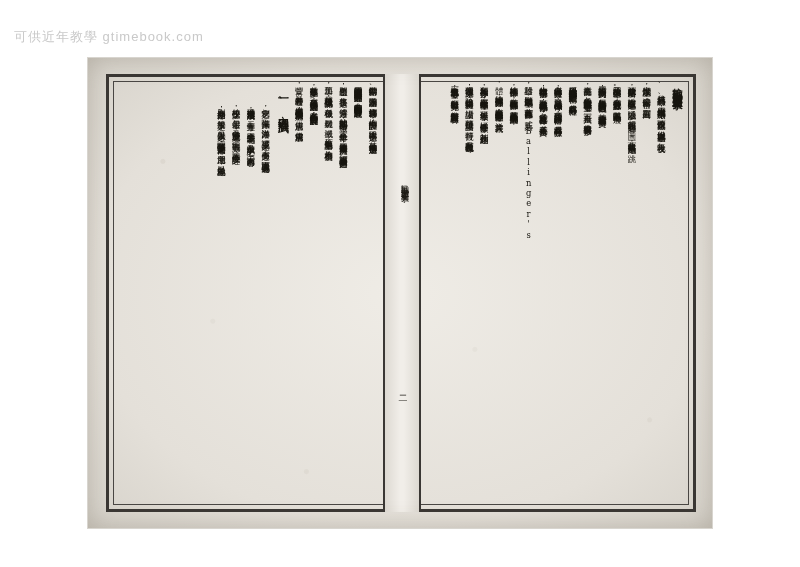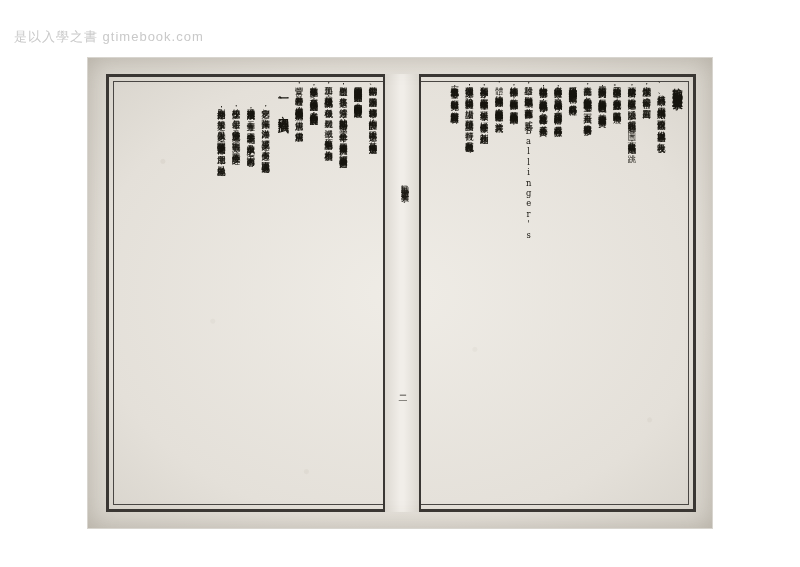--- a/index.html
+++ b/index.html
@@ -155,21 +155,21 @@
   .edge-dark {
     position: absolute;
     inset: 0;
     pointer-events: none;
     box-shadow: inset 0 0 26px rgba(90,80,62,.28);
   }
 </style>
 </head>
 <body>
 
-<div class="watermark">是以入學之書  gtimebook.com</div>
+<div class="watermark">可供近年教學  gtimebook.com</div>
 
 <div class="scan">
   <div class="scan-inner"></div>
 
   <div class="frame"></div>
 
   <div class="half right">
     <div class="cols">
       <div class="col title">抗戰期中之籌建臺和大事</div>
       <div class="col">、代港精品只燃料、電光燈由鋼鐵電廠供給，較西之電燈機，供以水泥礦製運基。每夜夜晚</div>

